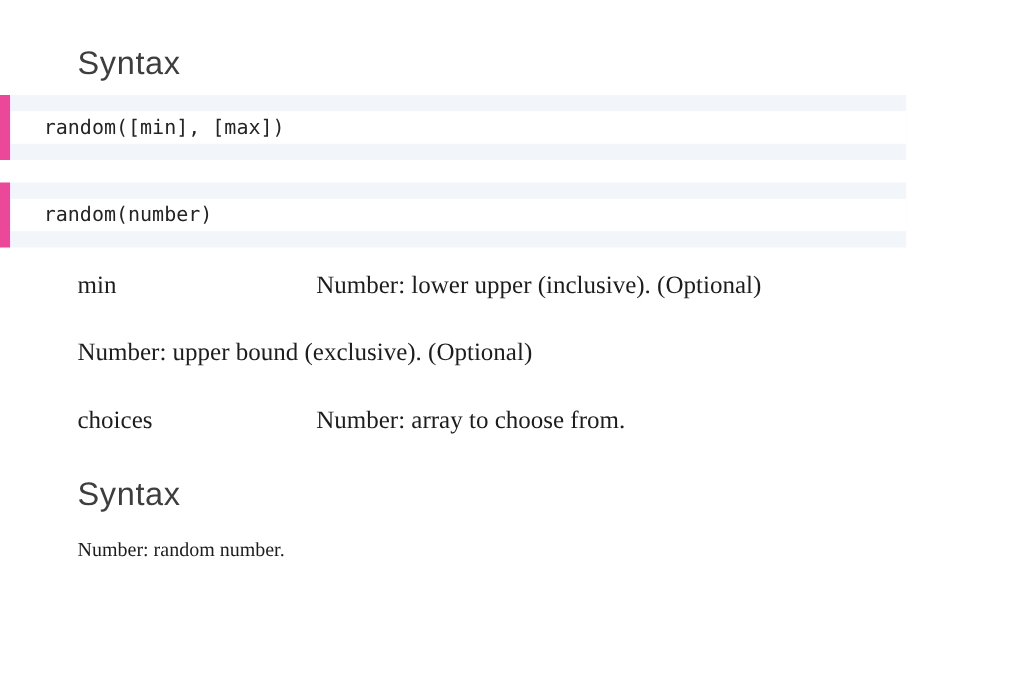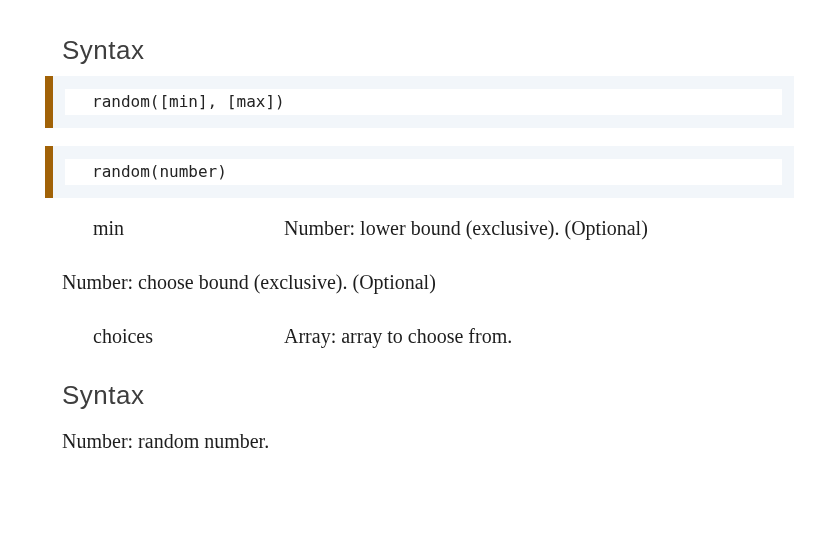--- a/index.html
+++ b/index.html
@@ -23,24 +23,23 @@
     letter-spacing: 0.5px;
     color: #3e3e3e;
     line-height: 31px;
   }
   .heading-syntax    { margin-top: 35px; }
   .heading-params    { margin-top: 27px; }
   .heading-returns   { margin-top: 30px; }
 
   .code-block {
     width: 717px;
-    margin-left: 45px;
-    border-left: 8px solid #a16207;
+    border-left: 8px solid #ec4899;
     background: #f2f6fa;
-    padding: 13px 12px;
+    padding: 13px 0;
     box-sizing: content-box;
   }
   .code-block.first  { margin-top: 10px; }
   .code-block.second { margin-top: 18px; }
   .code-line {
     background: #ffffff;
     line-height: 26px;
     height: 26px;
     padding-left: 27px;
     font-family: "DejaVu Sans Mono", "Liberation Mono", monospace;
@@ -57,30 +56,29 @@
     align-items: flex-start;
     line-height: 28px;
     margin-bottom: 26px;
     font-family: "Liberation Serif", serif;
     font-size: 20px;
     color: #1d1d1d;
   }
   .param-row:last-child { margin-bottom: 0; }
   .param-name {
     flex: 0 0 191px;
-    margin-left: 31px;
   }
   .param-desc {
     flex: 1 1 auto;
   }
 
   .returns-text {
     margin: 16px 59px 0 62px;
     font-family: "Liberation Serif", serif;
-    font-size: 20px;
+    font-size: 16px;
     line-height: 28px;
     color: #1d1d1d;
   }
 </style>
 </head>
 <body>
 
 <div class="page">
 
   <h2 class="section-heading heading-syntax">Syntax</h2>
@@ -90,28 +88,28 @@
   </div>
 
   <div class="code-block second">
     <div class="code-line">random(number)</div>
   </div>
 
 
   <div class="param-table">
     <div class="param-row">
       <div class="param-name">min</div>
-      <div class="param-desc">Number: lower bound (exclusive). (Optional)</div>
+      <div class="param-desc">Number: lower upper (inclusive). (Optional)</div>
     </div>
     <div class="param-row">
-      <div class="param-desc">Number: choose bound (exclusive). (Optional)</div>
+      <div class="param-desc">Number: upper bound (exclusive). (Optional)</div>
     </div>
     <div class="param-row">
       <div class="param-name">choices</div>
-      <div class="param-desc">Array: array to choose from.</div>
+      <div class="param-desc">Number: array to choose from.</div>
     </div>
   </div>
 
   <h2 class="section-heading heading-returns">Syntax</h2>
 
   <div class="returns-text">Number: random number.</div>
 
 </div>
 
 </body></html>

